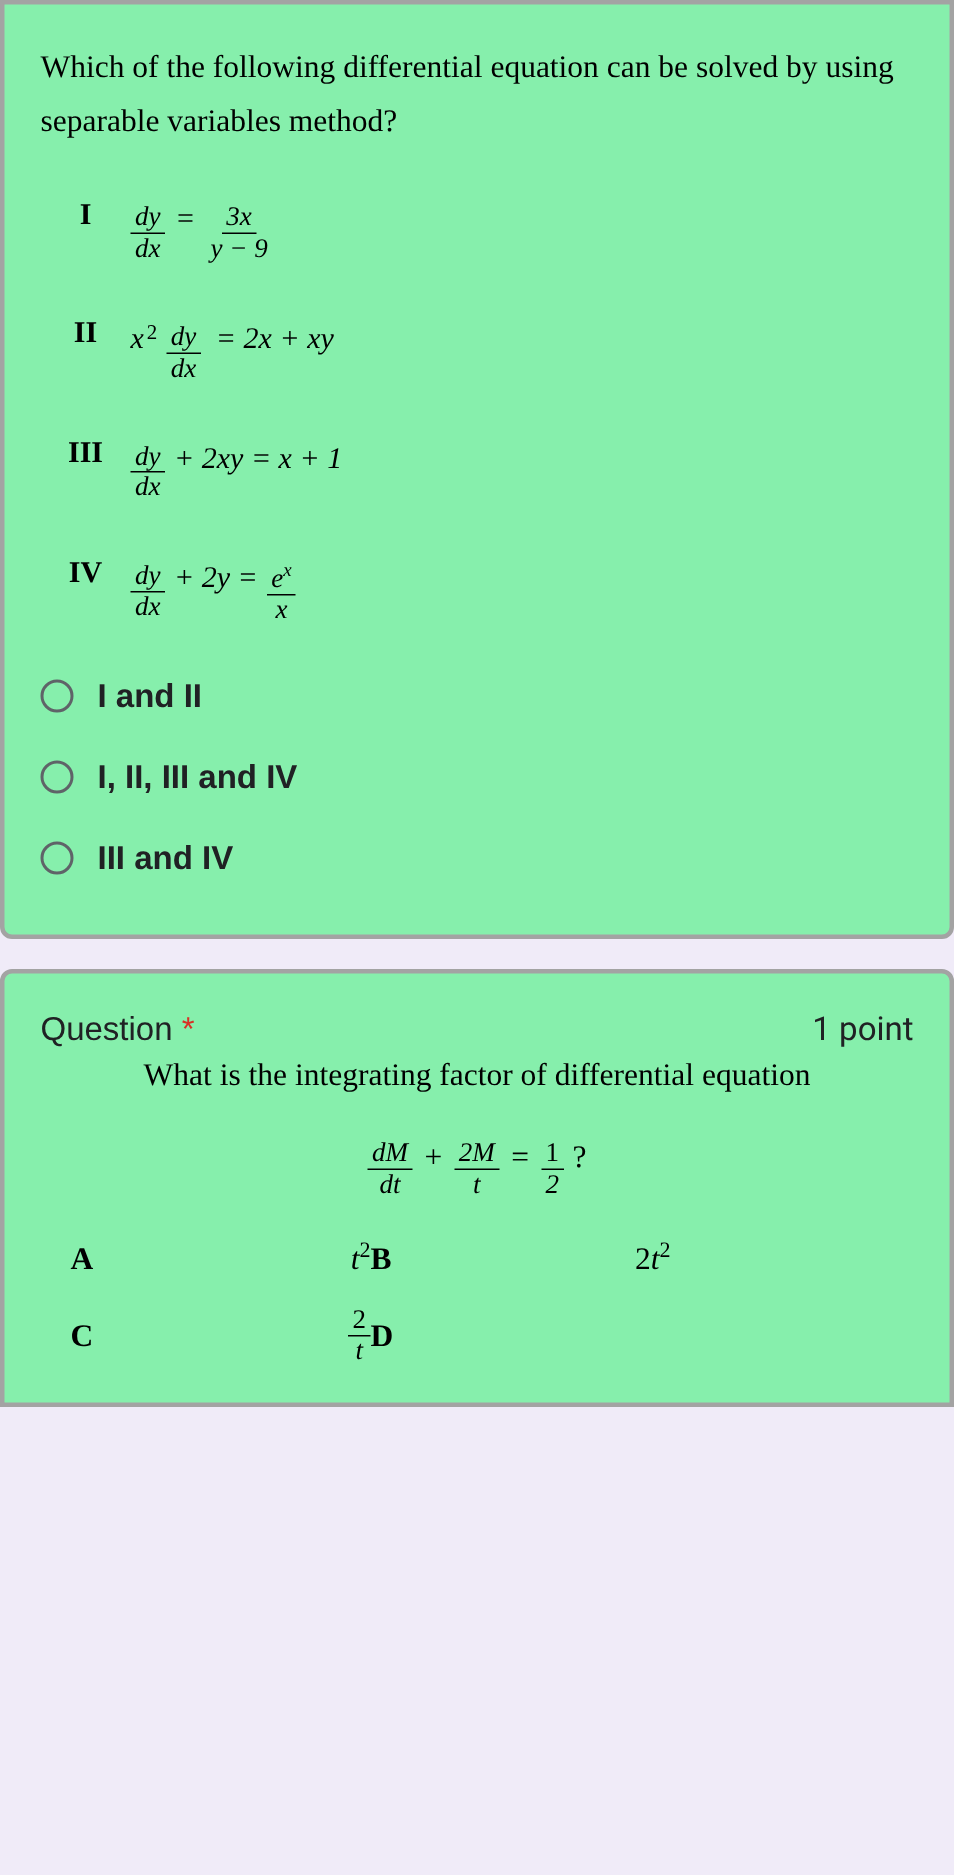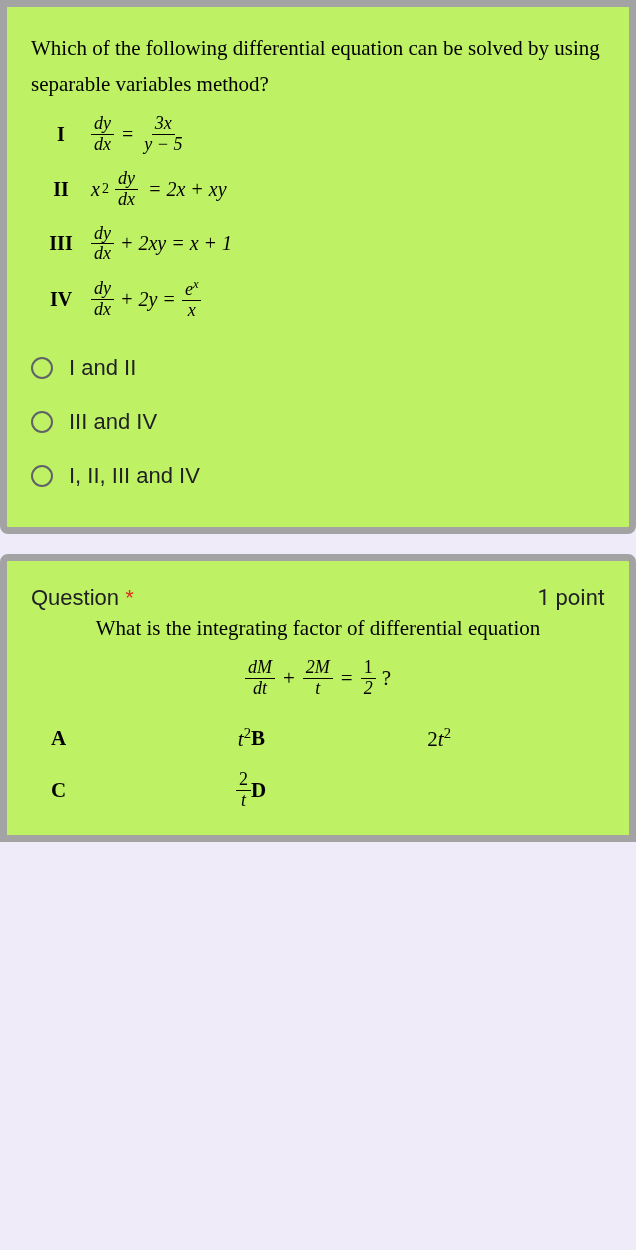--- a/index.html
+++ b/index.html
@@ -4,59 +4,60 @@
 <style>
   * { box-sizing: border-box; }
   body {
     margin: 0;
     padding: 0;
     background: #f0ebf8;
     font-family: 'Roboto', Arial, sans-serif;
     width: 636px;
   }
   .card {
-    background: #bef264;
+    background: #86efac;
     border-radius: 8px;
     margin: 0 0 20px 0;
     padding: 24px 24px 24px 24px;
-    border: 7px solid #a3a3a3;
+    border: 3px solid #a3a3a3;
   }
   .question-text {
     font-family: 'Times New Roman', Times, serif;
     font-size: 21px;
     line-height: 1.7;
     color: #000;
     margin-bottom: 12px;
   }
   .eq-table {
     margin: 10px auto 20px auto;
     font-family: 'Times New Roman', Times, serif;
     font-size: 20px;
   }
   .eq-row { display: flex; align-items: center; margin-bottom: 14px; }
   .eq-label { font-weight: bold; width: 60px; text-align: center; }
-  .eq-body { display: flex; align-items: center; gap: 2px; }
+  .eq-body { display: flex; align-items: flex-start; gap: 2px; margin-top: 25px; }
   .frac {
     display: inline-flex;
     flex-direction: column;
     align-items: center;
     vertical-align: middle;
     font-size: 18px;
     line-height: 1.1;
   }
   .frac .num { border-bottom: 1px solid #000; padding: 0 3px; }
   .frac .den { padding: 0 3px; font-style: italic; }
   .ital { font-style: italic; }
   sup { font-size: 0.7em; }
   .options { margin-top: 20px; }
   .option {
     display: flex;
     align-items: center;
     padding: 14px 0;
     cursor: pointer;
+    font-weight: bold;
   }
   .radio {
     width: 22px;
     height: 22px;
     border: 2px solid #5f6368;
     border-radius: 50%;
     margin-right: 16px;
     flex-shrink: 0;
   }
   .option-label {
@@ -100,21 +101,21 @@
     <div class="eq-row">
       <div class="eq-label">I</div>
       <div class="eq-body">
         <span class="frac">
           <span class="num ital">dy</span>
           <span class="den ital">dx</span>
         </span>
         <span style="margin:0 6px">=</span>
         <span class="frac">
           <span class="num"><span class="ital">3x</span></span>
-          <span class="den ital">y − 5</span>
+          <span class="den ital">y − 9</span>
         </span>
       </div>
     </div>
 
     <div class="eq-row">
       <div class="eq-label">II</div>
       <div class="eq-body">
         <span class="ital">x</span>
           <sup>2</sup>
         <span class="frac" style="margin:0 4px">
@@ -152,25 +153,25 @@
     </div>
   </div>
 
   <div class="options">
     <div class="option">
       <div class="radio"></div>
       <div class="option-label">I and II</div>
     </div>
     <div class="option">
       <div class="radio"></div>
-      <div class="option-label">III and IV</div>
+      <div class="option-label">I, II, III and IV</div>
     </div>
     <div class="option">
       <div class="radio"></div>
-      <div class="option-label">I, II, III and IV</div>
+      <div class="option-label">III and IV</div>
     </div>
   </div>
 </div>
 
 <div class="card" style="border-bottom-left-radius:0;border-bottom-right-radius:0;">
   <div class="q-header">
     <div class="q-title">
       <span>Question</span>
       <span class="req-star">*</span>
     </div>

